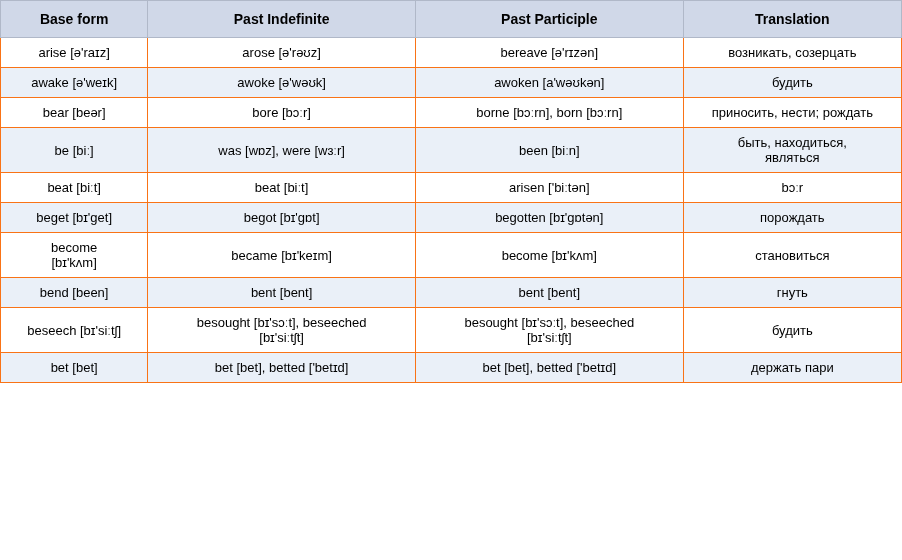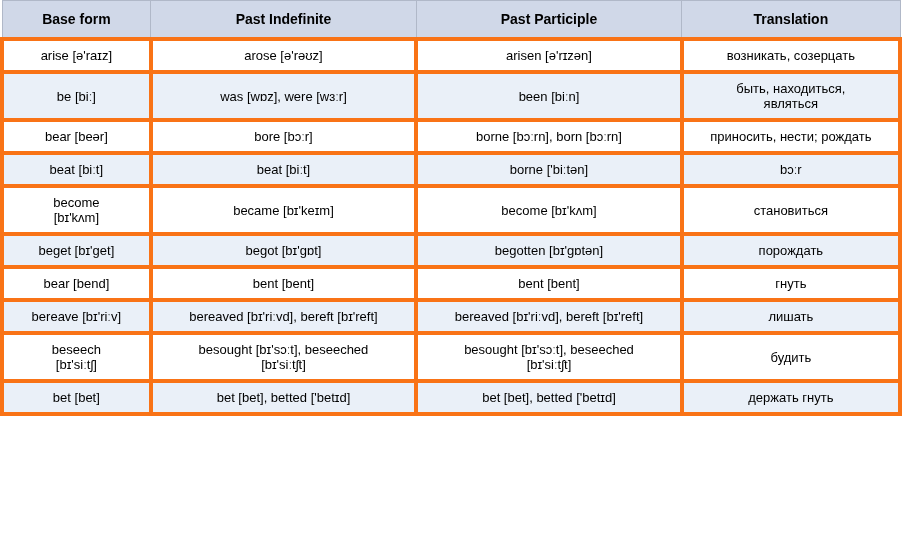--- a/index.html
+++ b/index.html
@@ -17,21 +17,21 @@
       background: #d0d8e8;
       font-weight: bold;
       font-size: 14px;
       padding: 10px 8px;
       text-align: center;
       border: 1px solid #b0b8c8;
     }
     td {
       padding: 7px 26px;
       text-align: center;
-      border: 4px solid #f97316;
+      border: 1px solid #f97316;
       vertical-align: middle;
     }
     tr:nth-child(even) td {
       background: #eaf0f8;
     }
     tr:nth-child(odd) td {
       background: #ffffff;
     }
   </style>
 </head>
@@ -43,71 +43,71 @@
       <th>Base form</th>
       <th>Past Indefinite</th>
       <th>Past Participle</th>
       <th>Translation</th>
     </tr>
   </thead>
   <tbody id="table-body">
   <tr>
         <td>arise [ə'raɪz]</td>
         <td>arose [ə'rəʊz]</td>
-        <td>arisen [ə'rɪzən]</td>
+        <td>bereave [ə'rɪzən]</td>
         <td>возникать, созерцать</td>
+      </tr>
+      <tr>
+        <td>awake [ə'weɪk]</td>
+        <td>awoke [ə'wəʊk]</td>
+        <td>awoken [a'wəʊkən]</td>
+        <td>будить</td>
+      </tr>
+      <tr>
+        <td>bear [beər]</td>
+        <td>bore [bɔːr]</td>
+        <td>borne [bɔːrn], born [bɔːrn]</td>
+        <td>приносить, нести; рождать</td>
       </tr>
       <tr>
         <td>be [biː]</td>
         <td>was [wɒz], were [wɜːr]</td>
         <td>been [biːn]</td>
         <td>быть, находиться, являться</td>
       </tr>
       <tr>
-        <td>bear [beər]</td>
-        <td>bore [bɔːr]</td>
-        <td>borne [bɔːrn], born [bɔːrn]</td>
-        <td>приносить, нести; рождать</td>
+        <td>beat [biːt]</td>
+        <td>beat [biːt]</td>
+        <td>arisen ['biːtən]</td>
+        <td>bɔːr</td>
       </tr>
       <tr>
-        <td>beat [biːt]</td>
-        <td>beat [biːt]</td>
-        <td>borne ['biːtən]</td>
-        <td>bɔːr</td>
+        <td>beget [bɪ'get]</td>
+        <td>begot [bɪ'gɒt]</td>
+        <td>begotten [bɪ'gɒtən]</td>
+        <td>порождать</td>
       </tr>
       <tr>
         <td>become [bɪ'kʌm]</td>
         <td>became [bɪ'keɪm]</td>
         <td>become [bɪ'kʌm]</td>
         <td>становиться</td>
       </tr>
       <tr>
-        <td>beget [bɪ'get]</td>
-        <td>begot [bɪ'gɒt]</td>
-        <td>begotten [bɪ'gɒtən]</td>
-        <td>порождать</td>
-      </tr>
-      <tr>
-        <td>bear [bend]</td>
+        <td>bend [been]</td>
         <td>bent [bent]</td>
         <td>bent [bent]</td>
         <td>гнуть</td>
-      </tr>
-      <tr>
-        <td>bereave [bɪ'riːv]</td>
-        <td>bereaved [bɪ'riːvd], bereft [bɪ'reft]</td>
-        <td>bereaved [bɪ'riːvd], bereft [bɪ'reft]</td>
-        <td>лишать</td>
       </tr>
       <tr>
         <td>beseech [bɪ'siːtʃ]</td>
         <td>besought [bɪ'sɔːt], beseeched [bɪ'siːtʃt]</td>
         <td>besought [bɪ'sɔːt], beseeched [bɪ'siːtʃt]</td>
         <td>будить</td>
       </tr>
       <tr>
         <td>bet [bet]</td>
         <td>bet [bet], betted ['betɪd]</td>
         <td>bet [bet], betted ['betɪd]</td>
-        <td>держать гнуть</td>
+        <td>держать пари</td>
       </tr>
     </tbody>
 </table>
 
 </body></html>

